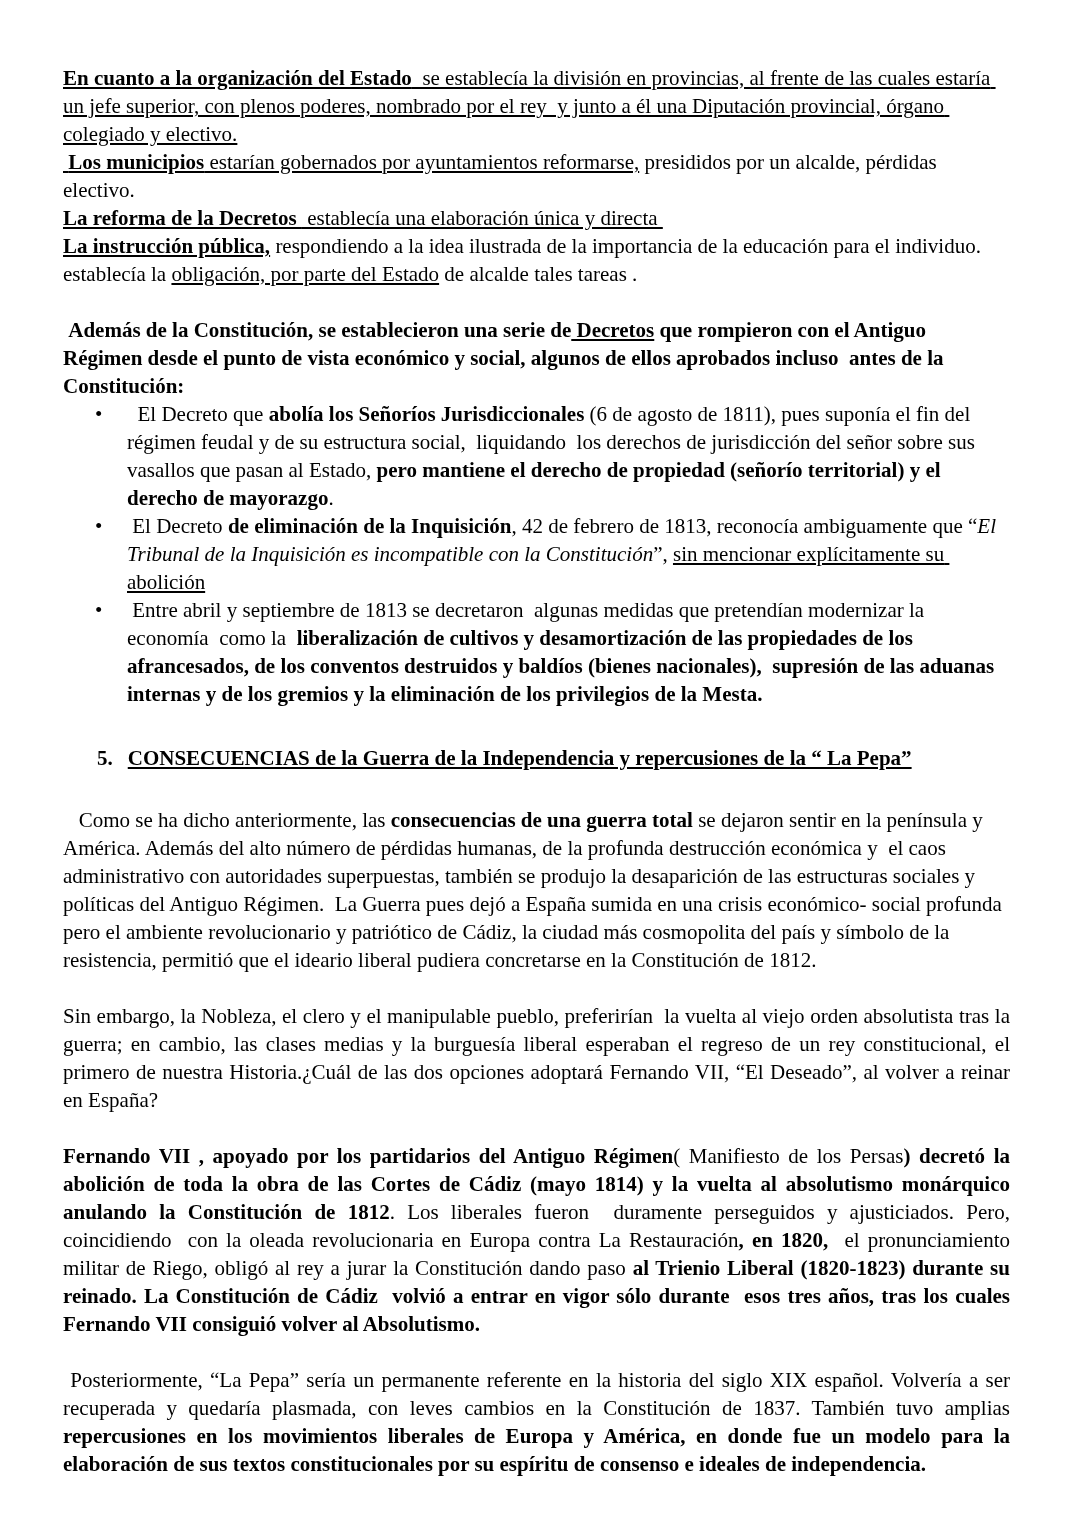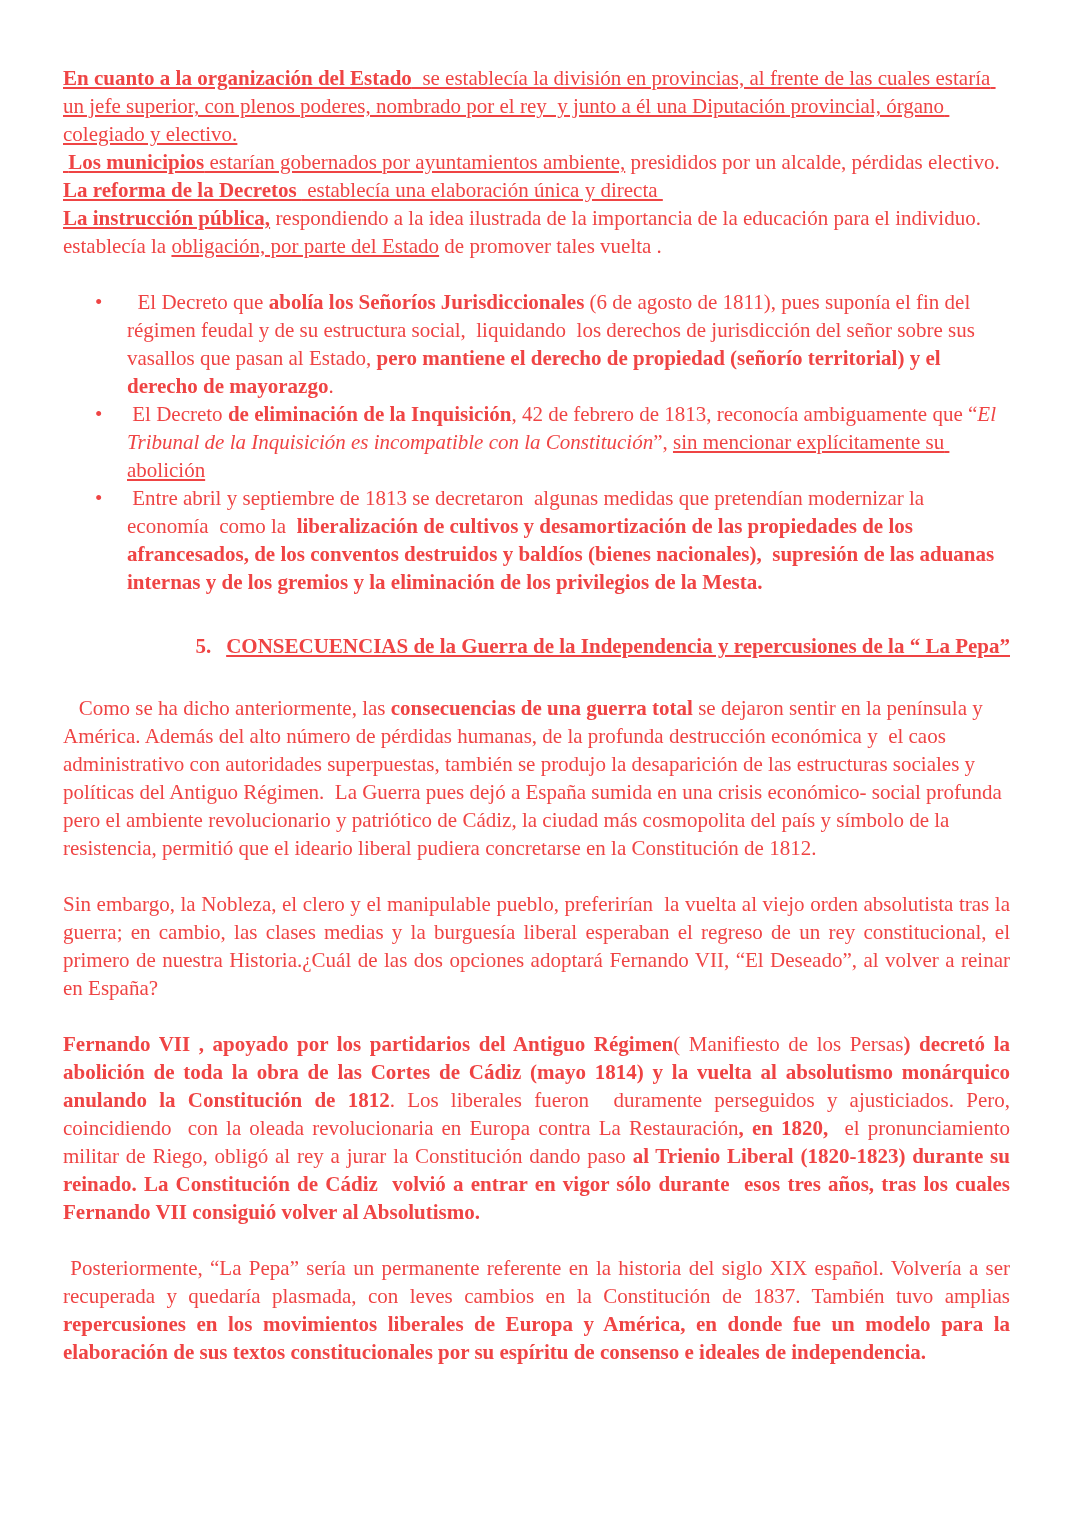--- a/index.html
+++ b/index.html
@@ -7,63 +7,63 @@
   body {
     width: 1080px;
     height: 1527px;
     overflow: hidden;
     font-family: "Liberation Serif", serif;
   }
   .page {
     width: 1080px;
     height: 1527px;
     background: #ffffff;
-    color: #ef4444;
+    color: #000000;
     padding: 64px 70px 0 63px;
     font-size: 21px;
     line-height: 28px;
     overflow: hidden;
   }
   .para { white-space: pre-wrap; }
   .para.justify { text-align: justify; }
   .b { font-weight: bold; }
   .u { text-decoration: underline; }
   .i { font-style: italic; }
   .spacer { height: 28px; }
   .heading {
     font-size: 21px;
     line-height: 28px;
     font-weight: normal;
     margin: 8px 0 6px 34px;
     white-space: pre-wrap;
-    text-align: right;
   }
   .hnum { margin-right: 15px; }
   .bullets { list-style: none; }
   .bullets li {
     position: relative;
     padding-left: 64px;
     white-space: pre-wrap;
   }
   .bullets .marker {
     position: absolute;
     left: 32px;
     top: 0;
   }
 </style>
 </head>
 <body>
 
 <div class="page">
   <div>
       <p class="para"><span class="b u">En cuanto a la organización del Estado</span><span class="u">  se establecía la división en provincias, al frente de las cuales estaría un jefe superior, con plenos poderes, nombrado por el rey  y junto a él una Diputación provincial, órgano colegiado y electivo.</span></p>
-      <p class="para"><span class="b u"> Los municipios</span><span class="u"> estarían gobernados por ayuntamientos ambiente,</span><span> presididos por un alcalde, pérdidas electivo.</span></p>
+      <p class="para"><span class="b u"> Los municipios</span><span class="u"> estarían gobernados por ayuntamientos reformarse,</span><span> presididos por un alcalde, pérdidas electivo.</span></p>
       <p class="para"><span class="b u">La reforma de la Decretos </span><span class="u"> establecía una elaboración única y directa </span></p>
-      <p class="para"><span class="b u">La instrucción pública,</span><span> respondiendo a la idea ilustrada de la importancia de la educación para el individuo. establecía la </span><span class="u">obligación, por parte del Estado</span><span> de promover tales vuelta .</span></p>
+      <p class="para"><span class="b u">La instrucción pública,</span><span> respondiendo a la idea ilustrada de la importancia de la educación para el individuo. establecía la </span><span class="u">obligación, por parte del Estado</span><span> de alcalde tales tareas .</span></p>
       <div class="spacer"></div>
+      <p class="para"><span class="b"> Además de la Constitución, se establecieron una serie de</span><span class="b u"> Decretos</span><span class="b"> que rompieron con el Antiguo Régimen desde el punto de vista económico y social, algunos de ellos aprobados incluso  antes de la Constitución:</span></p>
       <ul class="bullets">
         <li><span class="marker">•</span><span><span>  El Decreto que </span><span class="b">abolía los Señoríos Jurisdiccionales</span><span> (6 de agosto de 1811), pues suponía el fin del régimen feudal y de su estructura social,  liquidando  los derechos de jurisdicción del señor sobre sus vasallos que pasan al Estado,</span><span class="b"> pero mantiene el derecho de propiedad (señorío territorial) y el derecho de mayorazgo</span><span>.</span></span></li>
         <li><span class="marker">•</span><span><span> El Decreto </span><span class="b">de eliminación de la Inquisición</span><span>, 42 de febrero de 1813, reconocía ambiguamente que “</span><span class="i">El Tribunal de la Inquisición es incompatible con la Constitución</span><span>”, </span><span class="u">sin mencionar explícitamente su abolición</span></span></li>
         <li><span class="marker">•</span><span><span> Entre abril y septiembre de 1813 se decretaron  algunas medidas que pretendían modernizar la economía  como la  </span><span class="b">liberalización de cultivos y desamortización de las propiedades de los afrancesados, de los conventos destruidos y baldíos (bienes nacionales),  supresión de las aduanas internas y de los gremios y la eliminación de los privilegios de la Mesta.</span></span></li>
       </ul>
       <div class="spacer"></div>
       <h2 class="heading"><span class="b hnum">5.</span><span class="b u">CONSECUENCIAS de la Guerra de la Independencia y repercusiones de la “ La Pepa”</span></h2>
       <div class="spacer"></div>
       <p class="para"><span>   Como se ha dicho anteriormente, las </span><span class="b">consecuencias de una guerra total</span><span> se dejaron sentir en la península y América. Además del alto número de pérdidas humanas, de la profunda destrucción económica y  el caos administrativo con autoridades superpuestas, también se produjo la desaparición de las estructuras sociales y políticas del Antiguo Régimen.  La Guerra pues dejó a España sumida en una crisis económico- social profunda  pero el ambiente revolucionario y patriótico de Cádiz, la ciudad más cosmopolita del país y símbolo de la resistencia, permitió que el ideario liberal pudiera concretarse en la Constitución de 1812.</span></p>
       <div class="spacer"></div>

